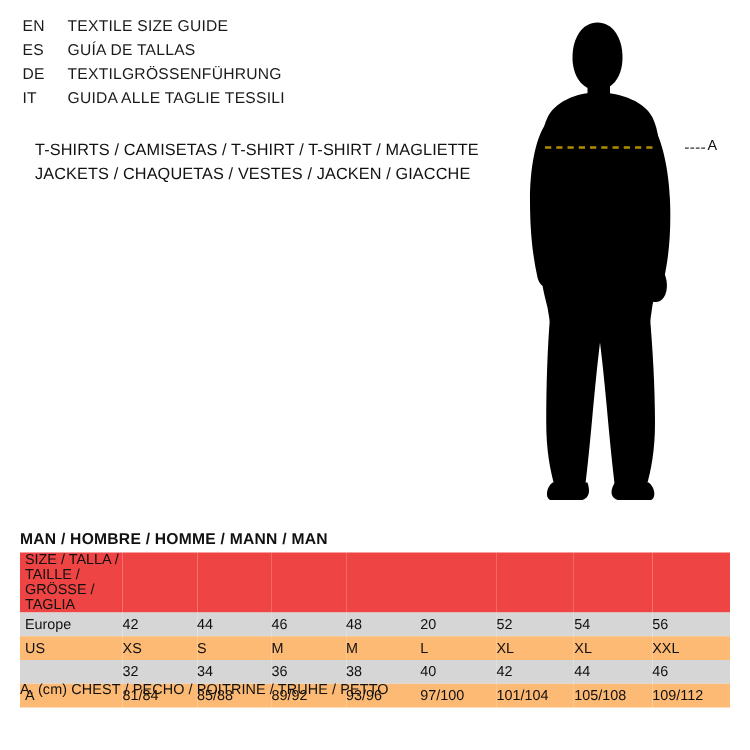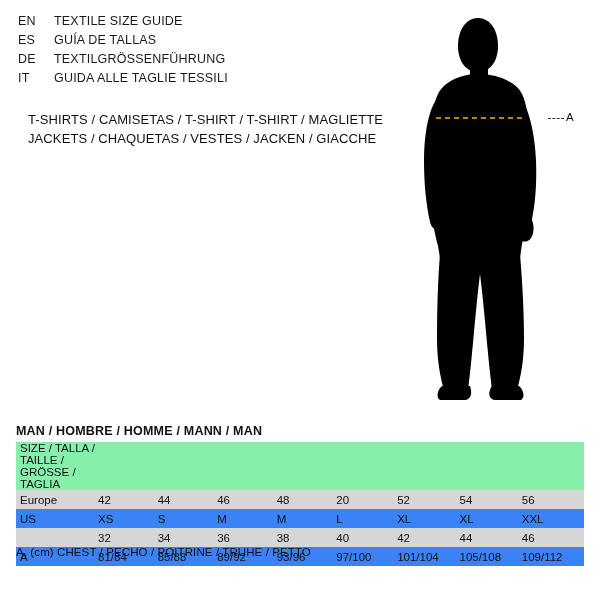--- a/index.html
+++ b/index.html
@@ -117,29 +117,29 @@
   table.size-table td:first-child {
     padding-left: 4px;
     width: 86px;
   }
   table.size-table td.val,
   table.size-table th.val {
     width: 68px;
     text-align: left;
   }
   tr.row-head {
-    background: #86efac;
+    background: #ef4444;
     border-radius: 20px;
   }
   tr.row-shade {
     background: #d6d6d6;
     margin-left: 24px;
   }
   tr.row-plain {
-    background: #3b82f6;
+    background: #fdba74;
   }
   .footnote {
     position: absolute;
     left: 16px;
     top: 546px;
     font-size: 11.5px;
     letter-spacing: 0.1px;
     color: #111111;
   }
 </style>

